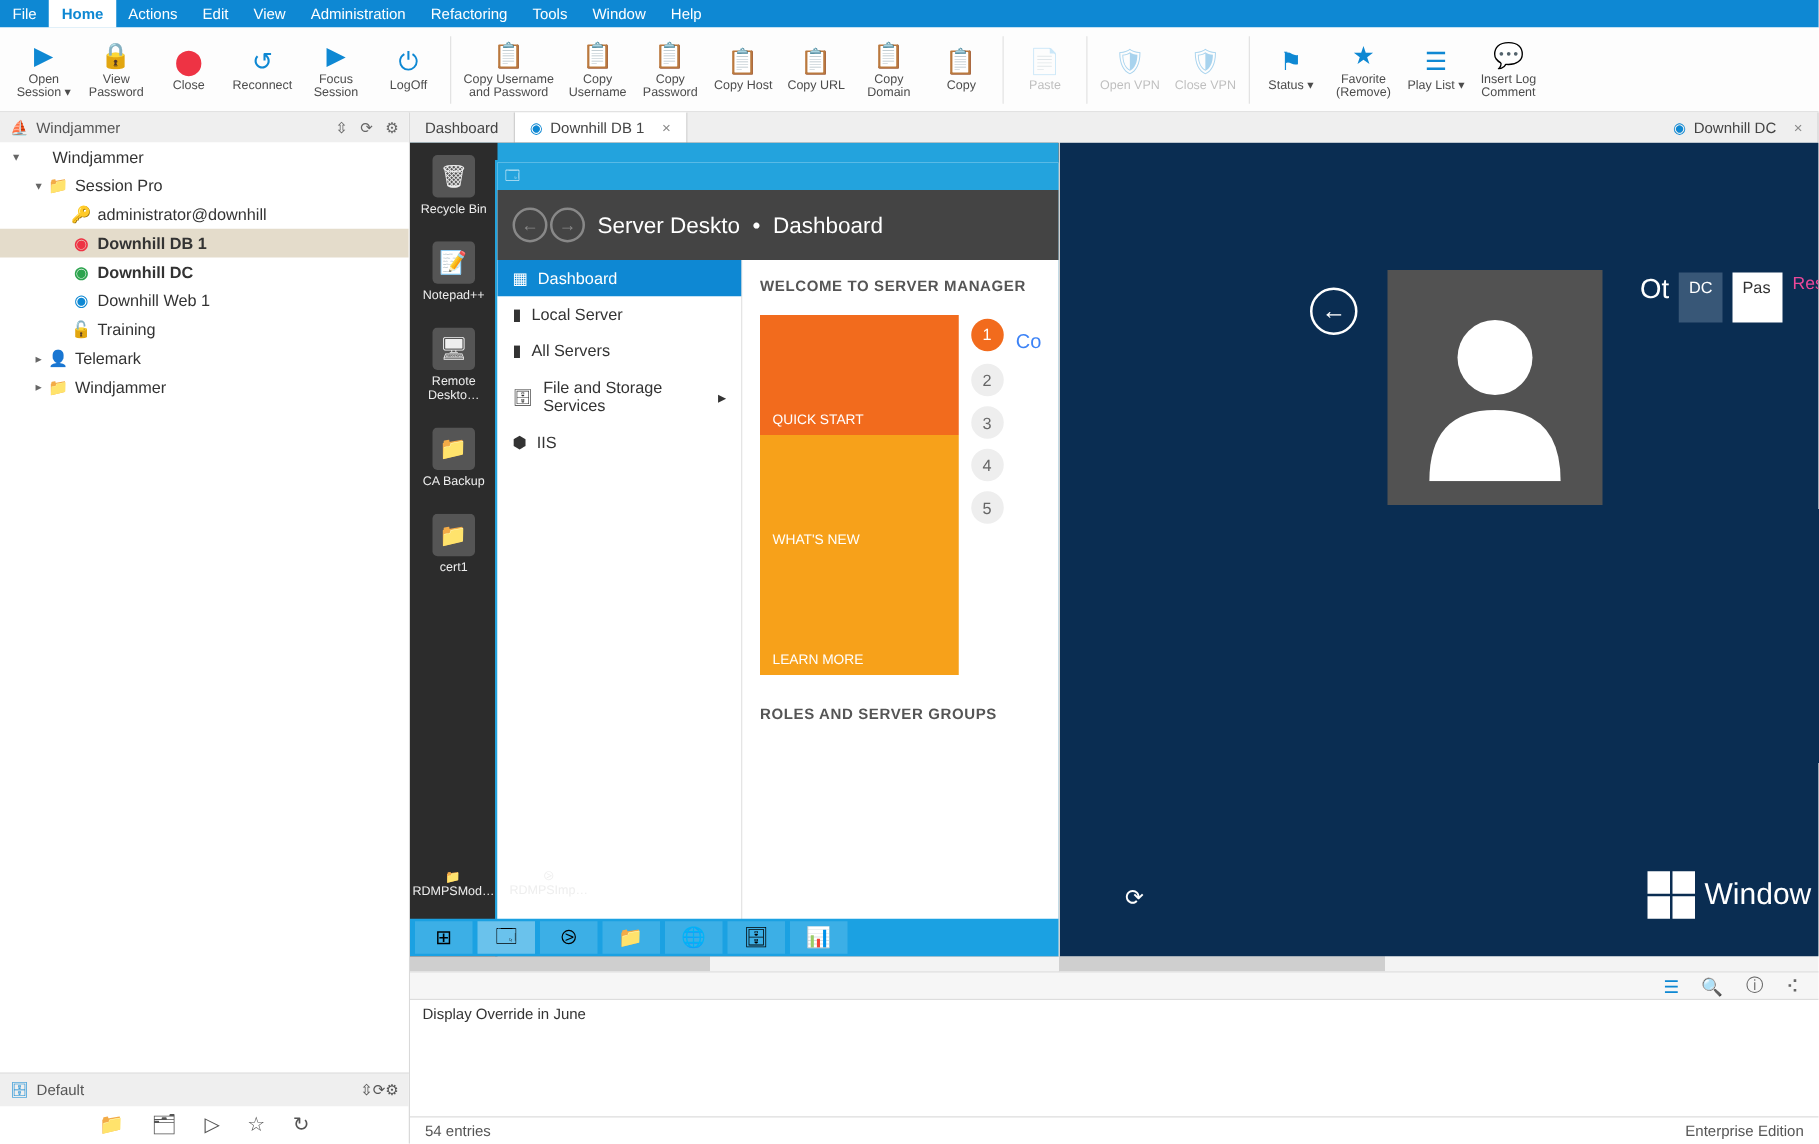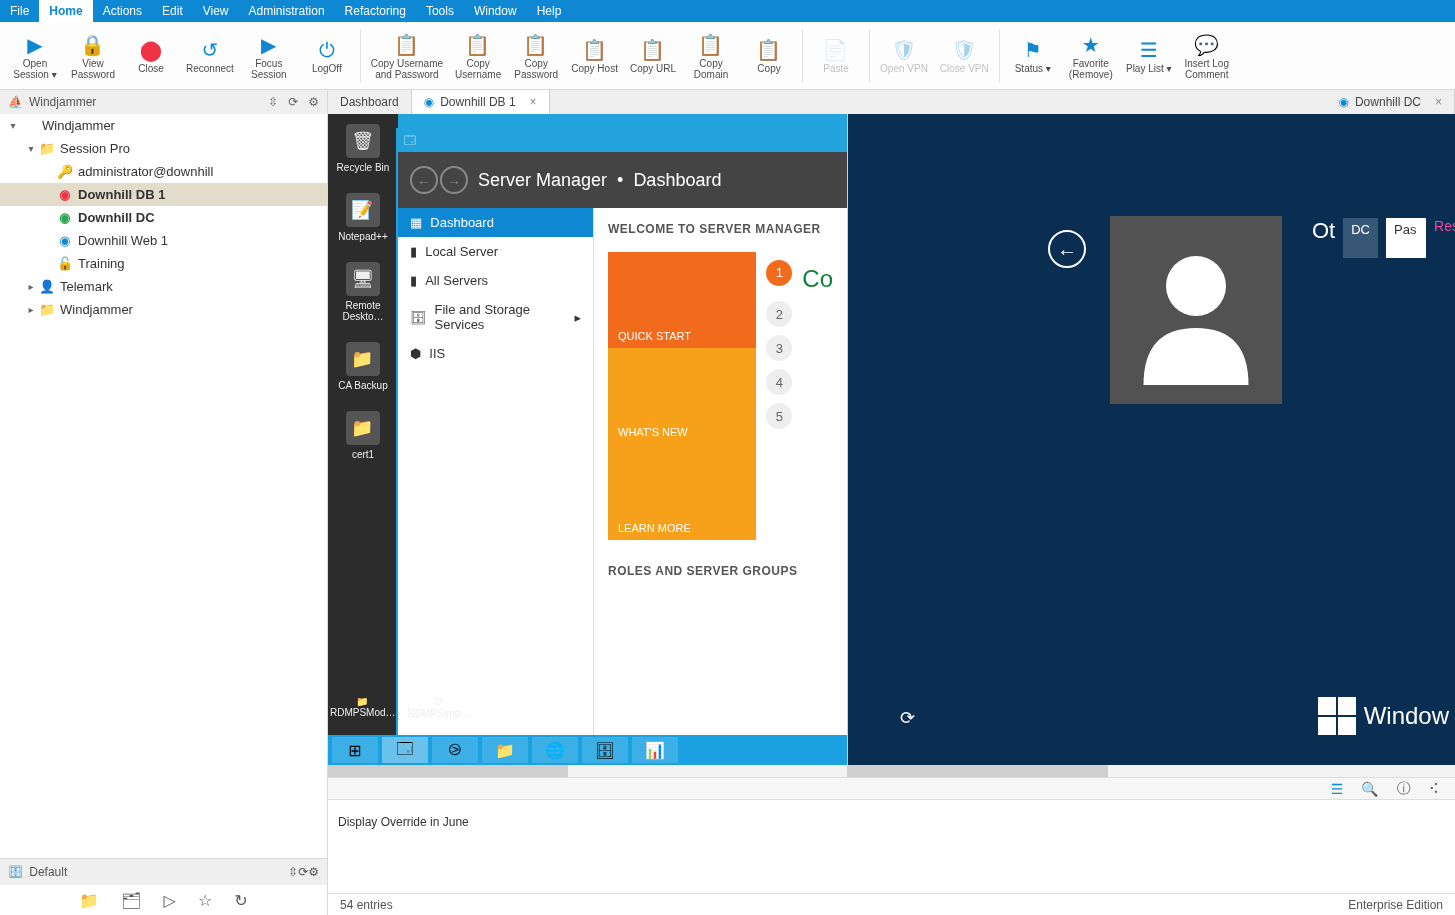--- a/index.html
+++ b/index.html
@@ -67,21 +67,21 @@
 .tiles { margin-top:16px; display:flex; }
 .tile-col { width:200px; }
 .tile { height:96px; padding:6px 10px; color:#fff; font-size:11px; display:flex; align-items:flex-end; }
 .tile.o1 { background:#f26b1d; }
 .tile.o2 { background:#f7a11a; }
 .tile.o3 { background:#f7a11a; }
 .steps { margin-left:10px; display:flex; flex-direction:column; gap:8px; }
 .step { display:flex; align-items:center; gap:10px; }
 .step .num { width:26px;height:26px;border-radius:50%;background:#eee;color:#666;display:flex;align-items:center;justify-content:center;font-size:13px;}
 .step.first .num { background:#f26b1d; color:#fff; }
-.step.first .lbl { color:#15803d; font-size:24px;margin-top:13px; }
+.step.first .lbl { color:#3b82f6; font-size:16px;margin-top:13px; }
 .roles-hdr { margin-top:24px; font-size:12px; color:#555; letter-spacing:.5px; font-weight:700; }
 
 .desk-icons { position:absolute; left:0; top:0; bottom:0; width:70px; background:#2c2c2c; display:flex; flex-direction:column; align-items:center; gap:20px; padding-top:10px; color:#eee; font-size:10px; text-align:center; }
 .desk-icons .di { display:flex; flex-direction:column; align-items:center; gap:4px; width:66px; overflow:hidden; }
 .desk-icons .di .icn { width:34px;height:34px; background:#555; border-radius:4px; display:flex;align-items:center;justify-content:center;font-size:18px; }
 .taskbar { position:absolute; left:0; right:0; bottom:0; height:30px; background:#1ba1e2; display:flex; align-items:center; padding:0 4px; gap:4px; }
 .taskbar .tb { width:46px;height:26px;background:rgba(255,255,255,.15);display:flex;align-items:center;justify-content:center;font-size:16px; }
 
 .scroll-h { height:12px; background:#f3f3f3; }
 .scroll-h .thumb { height:100%; background:#cfcfcf; width:240px; }
@@ -97,21 +97,21 @@
 .login .side-list .inp { background:#fff; color:#333; padding:4px 8px; font-size:13px; width:40px; }
 .login .side-list .link { color:#ec4899; }
 .login .side-list .white { color:#fff; }
 .login .key-tile { background:#385777; width:34px;height:34px; display:flex;align-items:center;justify-content:center; margin-top:6px; }
 .login .ease { position:absolute; left:52px; bottom:36px; font-size:18px; }
 .login .brand { position:absolute; right:6px; bottom:30px; display:flex; align-items:center; gap:8px; font-size:24px; }
 .login .brand .winlogo { display:grid; grid-template-columns:18px 18px; grid-template-rows:18px 18px; gap:2px; }
 .login .brand .winlogo span { background:#fff; }
 
 .toolbar-mini { height:22px; background:#f6f6f6; border-top:1px solid #ddd; display:flex; align-items:center; justify-content:flex-end; gap:18px; padding:0 16px; color:#666; font-size:14px; }
-.log { height:94px; border-top:1px solid #ddd; padding:15px 10px; font-size:12px; color:#333; }
+.log { height:94px; border-top:1px solid #ddd; padding:4px 10px; font-size:12px; color:#333; }
 .status { height:22px; border-top:1px solid #ddd; display:flex; align-items:center; justify-content:space-between; padding:0 12px; font-size:12px; color:#555; }
 </style>
 </head>
 <body>
 
 <div class="menu-bar" id="menu-bar">
     <div class="item">File</div>
     <div class="item active">Home</div>
     <div class="item">Actions</div>
     <div class="item">Edit</div>
@@ -335,21 +335,21 @@
 
           <div class="sm-window">
             <div class="sm-title">
                 <span>🗔</span>
               </div>
             <div class="sm-head">
               <div class="nav">
                 <span>←</span>
                 <span>→</span>
               </div>
-              <span style="font-weight:300;">Server Manager</span>
+              <span style="font-weight:300;">Server Deskto</span>
               <span>•</span>
               <span style="font-weight:300;">Dashboard</span>
             </div>
             <div class="sm-body">
               <div class="sm-nav" id="sm-nav">
                   <div class="ni sel">
                     <span>▦</span>
                     <span>Dashboard</span>
                   </div>
                   <div class="ni">

